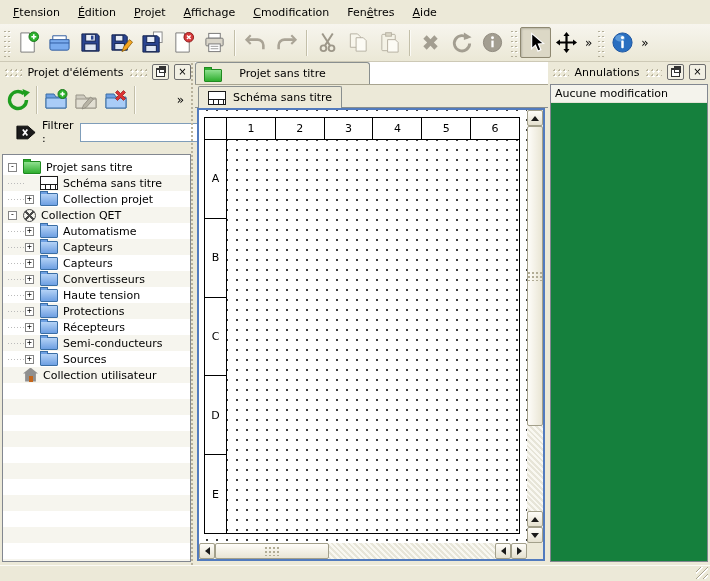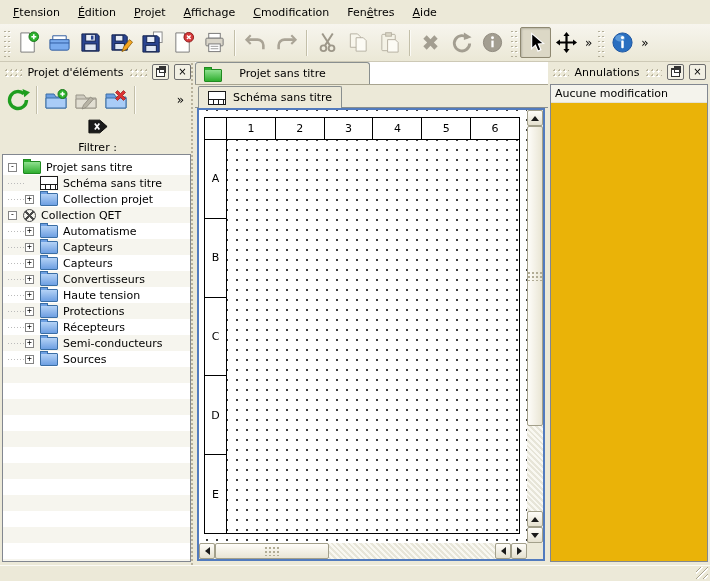--- a/index.html
+++ b/index.html
@@ -36,21 +36,21 @@
   .restore-glyph::before{content:"";position:absolute;left:2px;top:-4px;width:5px;height:4px;border:1px solid #333;border-top-width:2px;}
 
   
   .lp-toolbar{height:36px;display:flex;align-items:center;padding:0 3px;}
   .lp-btn{width:30px;height:30px;display:flex;align-items:center;justify-content:center;flex:none;}
   .lp-btn svg{width:24px;height:24px;display:block;}
   .lp-sep{width:0;height:28px;border-left:1px solid #c3bfa9;border-right:1px solid #fbfaf5;margin:0 3px;}
   .lp-chevron{margin-left:auto;margin-right:8px;font-size:12px;}
 
   
-  .filter-row{height:28px;display:flex;align-items:center;gap:6px;padding:0 24px;flex-direction:column;}
+  .filter-row{height:28px;display:flex;align-items:center;gap:6px;padding:0 16px;}
   .filter-icon svg{width:20px;height:17px;display:block;}
   .filter-input{flex:1;height:19px;border:1px solid #7f9db9;background:#fff;font:inherit;padding:0 3px;box-sizing:border-box;}
 
   
   .tree-box{position:absolute;left:2px;top:92px;right:4px;bottom:3px;background:#fff;border:1px solid #828790;overflow:hidden;}
   .tree-rows{position:absolute;left:0;top:4px;right:0;bottom:0;
              background:repeating-linear-gradient(180deg,#fff 0 16px,#f6f5ee 16px 32px);}
   .trow{display:flex;align-items:center;height:16px;padding-left:5px;}
   .trow .indent{flex:none;height:1px;}
   .trow.lvl-0 .indent{width:0;}
@@ -116,21 +116,21 @@
   .tri-up{width:0;height:0;border-left:4px solid transparent;border-right:4px solid transparent;border-bottom:5px solid #1a1a1a;}
   .tri-dn{width:0;height:0;border-left:4px solid transparent;border-right:4px solid transparent;border-top:5px solid #1a1a1a;}
   .tri-lf{width:0;height:0;border-top:4px solid transparent;border-bottom:4px solid transparent;border-right:5px solid #1a1a1a;}
   .tri-rt{width:0;height:0;border-top:4px solid transparent;border-bottom:4px solid transparent;border-left:5px solid #1a1a1a;}
   .sb-thumb{position:absolute;background:linear-gradient(90deg,#fefdf9,#e9e5d4);border:1px solid #a3a08b;border-radius:2px;box-sizing:border-box;}
   .hsb .sb-thumb{background:linear-gradient(#fefdf9,#e9e5d4);}
   .sb-thumb::after{content:"";position:absolute;left:50%;top:50%;width:16px;height:10px;transform:translate(-50%,-50%);
           background-image:radial-gradient(circle,#b1ac95 1px,rgba(0,0,0,0) 1.1px);background-size:4px 4px;}
 
   
-  .undo-box{position:absolute;left:2px;top:22px;right:2px;bottom:3px;background:#eab308;border:1px solid #828790;overflow:hidden;}
+  .undo-box{position:absolute;left:2px;top:22px;right:2px;bottom:3px;background:#15803d;border:1px solid #828790;overflow:hidden;}
   .undo-item{height:17px;line-height:17px;padding:0 4px;background:#f4f3ec;border-bottom:1px solid #e4e2d6;}
 
   
   .statusbar{position:absolute;left:0;top:565px;width:710px;height:16px;background:#ece9d8;border-top:1px solid #fbfaf5;box-sizing:border-box;}
   .grip{position:absolute;right:2px;bottom:2px;width:12px;height:12px;
         background:repeating-linear-gradient(135deg,rgba(0,0,0,0) 0 3px,#aaa590 3px 4px,#fff 4px 5px);}
 </style>
 </head>
 <body>
 
@@ -442,20 +442,26 @@
             <span class="tl">Semi-conducteurs</span>
           </div>
 
           <div class="trow lvl-1">
             <span class="indent"></span>
             <span class="exp exp-closed">+</span>
             <span class="ti ic-folder"></span>
             <span class="tl">Sources</span>
           </div>
 
+          <div class="trow lvl-0">
+            <span class="indent"></span>
+            <span class="exp exp-none"></span>
+            <span class="ti ic-home"></span>
+            <span class="tl">Collection utilisateur</span>
+          </div>
         </div>
     </div>
   </div>
 
   <div class="splitter split-l dots"></div>
   <div class="splitter split-r"></div>
 
   <div class="main">
     <div class="ptabbar">
       <div class="ptab">

